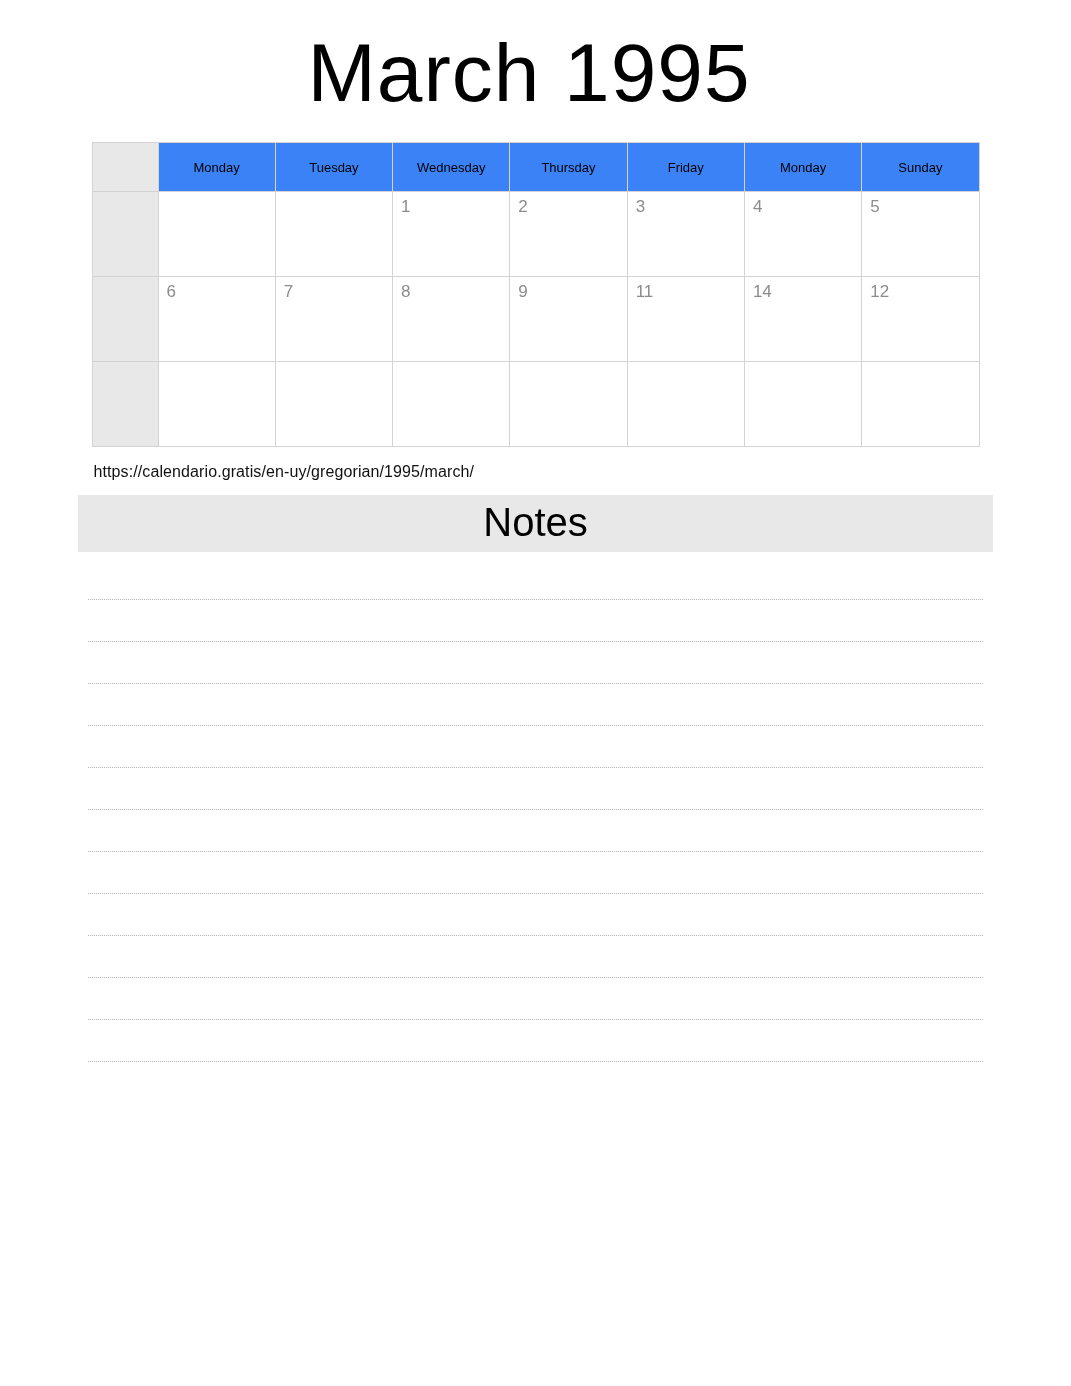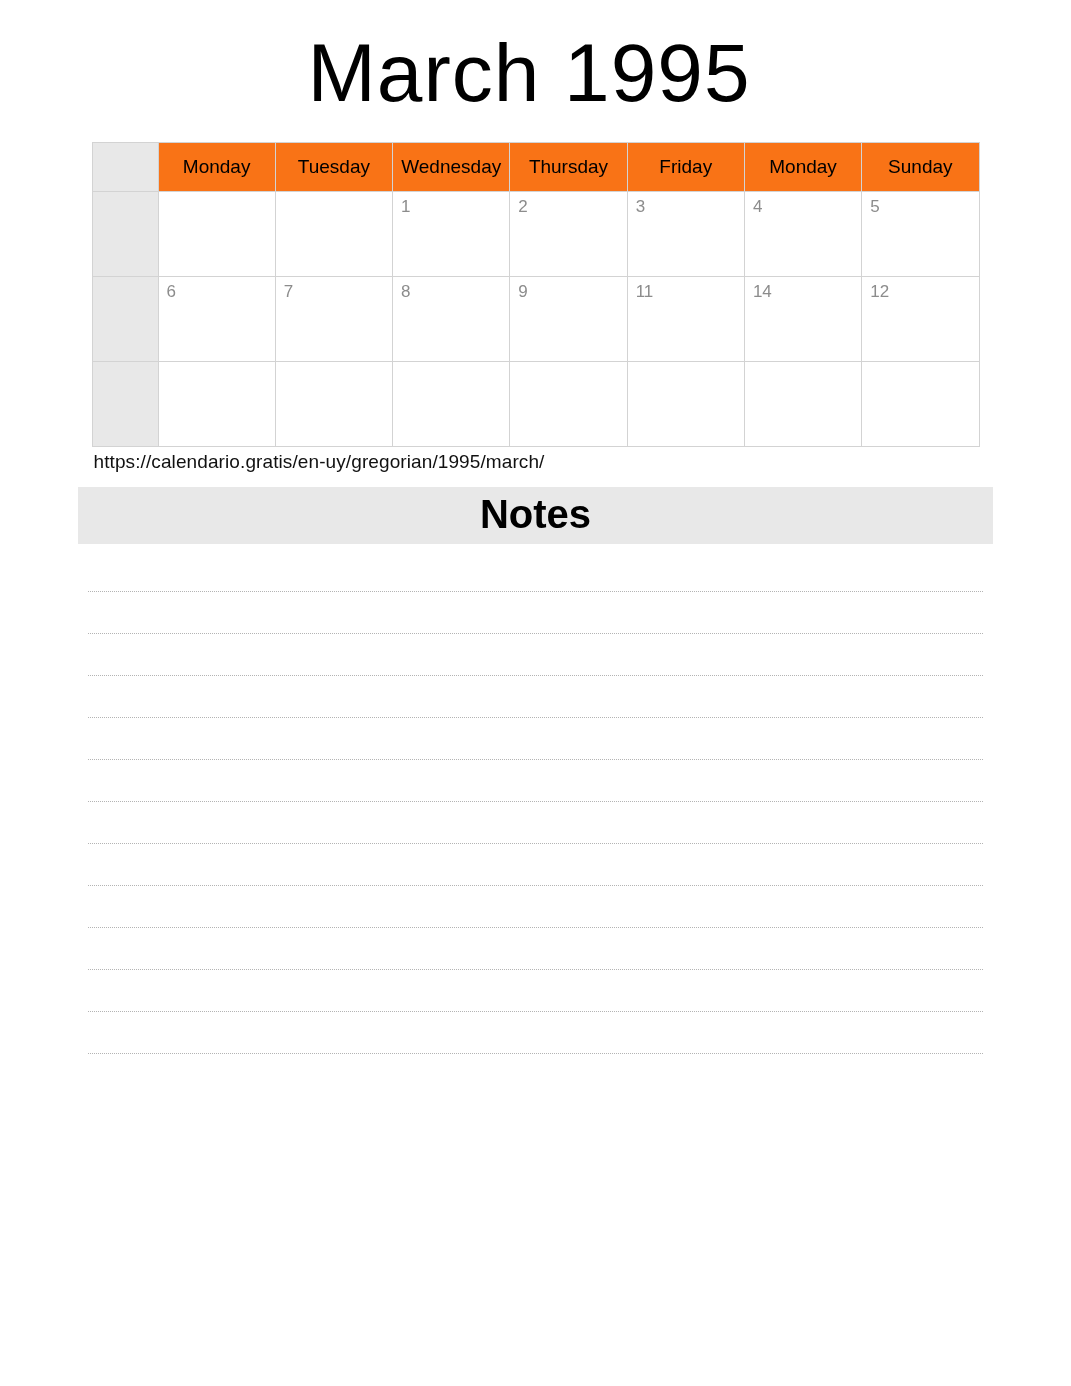--- a/index.html
+++ b/index.html
@@ -45,22 +45,22 @@
   }
   table.calendar td, table.calendar th {
     border: 1px solid #d3d3d3;
     padding: 0;
   }
   .wknum-col {
     width: 66px;
     background: #e8e8e8;
   }
   th.dayhead {
-    background: #f97316;
-    font-size: 19px;
+    background: #3b82f6;
+    font-size: 13px;
     font-weight: 400;
     height: 48px;
     text-align: center;
     color: #000;
     border: 1px solid #d3d3d3;
   }
   th.corner {
     background: #e8e8e8;
     border: 1px solid #d3d3d3;
   }
@@ -75,38 +75,38 @@
     color: #8c8c8c;
     padding: 6px 0 0 8px;
     line-height: 1;
   }
   td.wknum {
     background: #e8e8e8;
     border: 1px solid #d3d3d3;
   }
 
   .source-url {
-    margin: 4px 0 0 2px;
-    font-size: 19px;
+    margin: 16px 0 0 2px;
+    font-size: 16px;
     color: #111;
     letter-spacing: 0.1px;
   }
 
   
   .notes-wrap {
     width: 915px;
     margin: 14px auto 0 auto;
   }
   .notes-header {
     background: #e8e8e8;
     text-align: center;
     font-size: 40px;
     line-height: 1.18;
     padding: 4px 0 6px 0;
-    font-weight: 700;
+    font-weight: 400;
   }
   .notes-lines {
     margin-top: 6px;
     padding: 0 10px;
   }
   .note-line {
     height: 41px;
     border-bottom: 1px dotted #b4b4b4;
   }
 </style>

